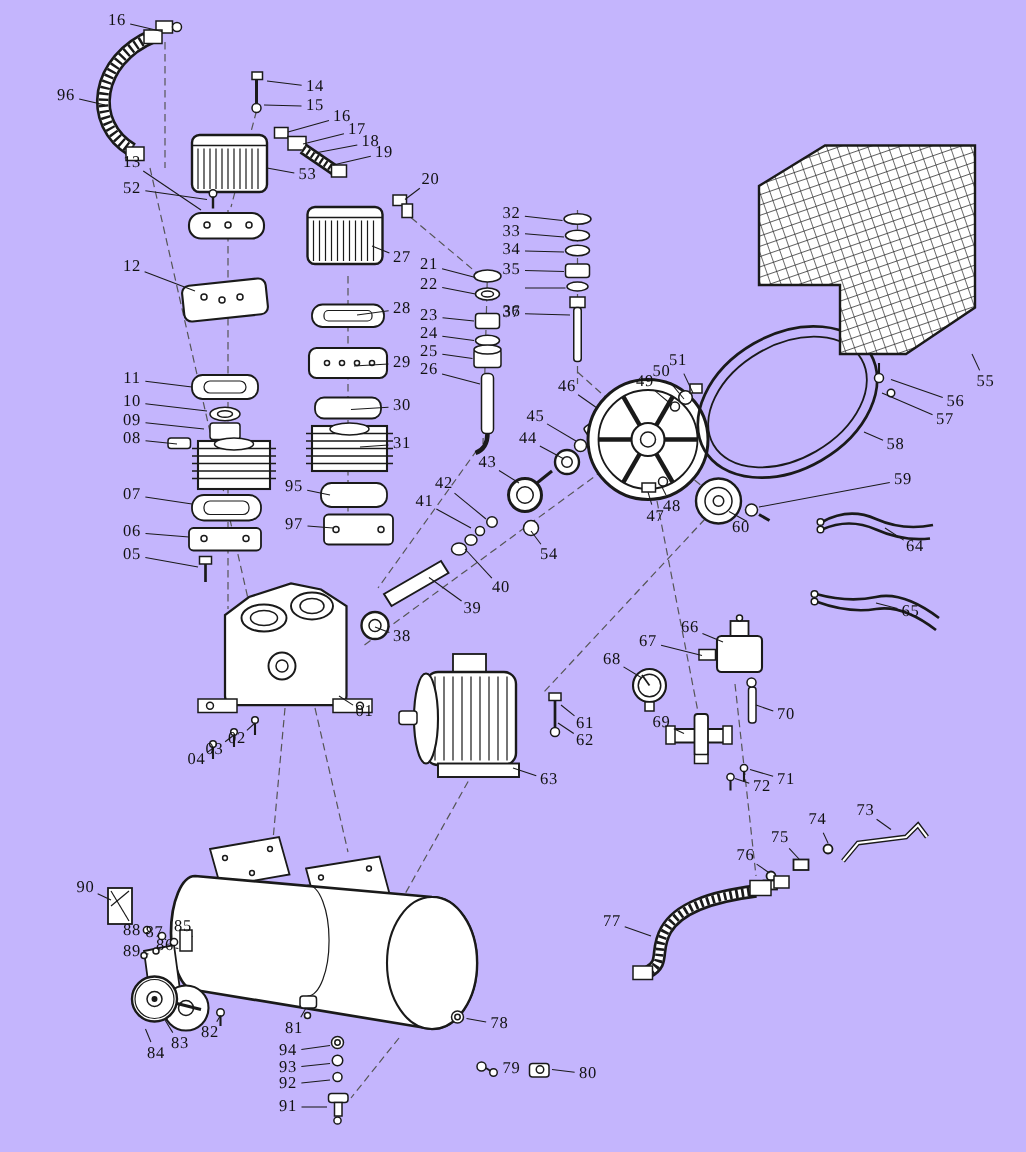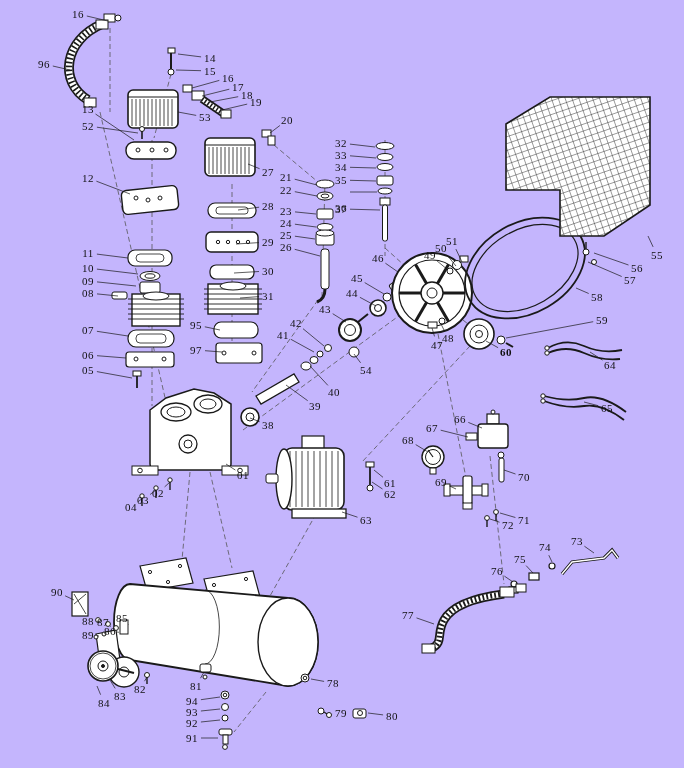--- a/index.html
+++ b/index.html
@@ -501,21 +501,21 @@
     <span class="callout" style="left: 334px; top: 392px;">40</span>
     <span class="callout" style="left: 315px; top: 406px;">39</span>
     <span class="callout" style="left: 268px; top: 425px;">38</span>
     <span class="callout" style="left: 430px; top: 255px;">49</span>
     <span class="callout" style="left: 441px; top: 248px;">50</span>
     <span class="callout" style="left: 452px; top: 241px;">51</span>
     <span class="callout" style="left: 437px; top: 345px;">47</span>
     <span class="callout" style="left: 448px; top: 338px;">48</span>
     <span class="callout" style="left: 597px; top: 297px;">58</span>
     <span class="callout" style="left: 602px; top: 320px;">59</span>
-    <span class="callout" style="left: 506px; top: 352px; font-weight: bold;">60</span>
+    <span class="callout" style="left: 494px; top: 352px;">60</span>
     <span class="callout" style="left: 657px; top: 255px;">55</span>
     <span class="callout" style="left: 637px; top: 268px;">56</span>
     <span class="callout" style="left: 630px; top: 280px;">57</span>
     <span class="callout" style="left: 610px; top: 365px;">64</span>
     <span class="callout" style="left: 607px; top: 408px;">65</span>
     <span class="callout" style="left: 243px; top: 475px;">01</span>
     <span class="callout" style="left: 158px; top: 493px;">02</span>
     <span class="callout" style="left: 143px; top: 500px;">03</span>
     <span class="callout" style="left: 131px; top: 507px;">04</span>
     <span class="callout" style="left: 390px; top: 483px;">61</span>

